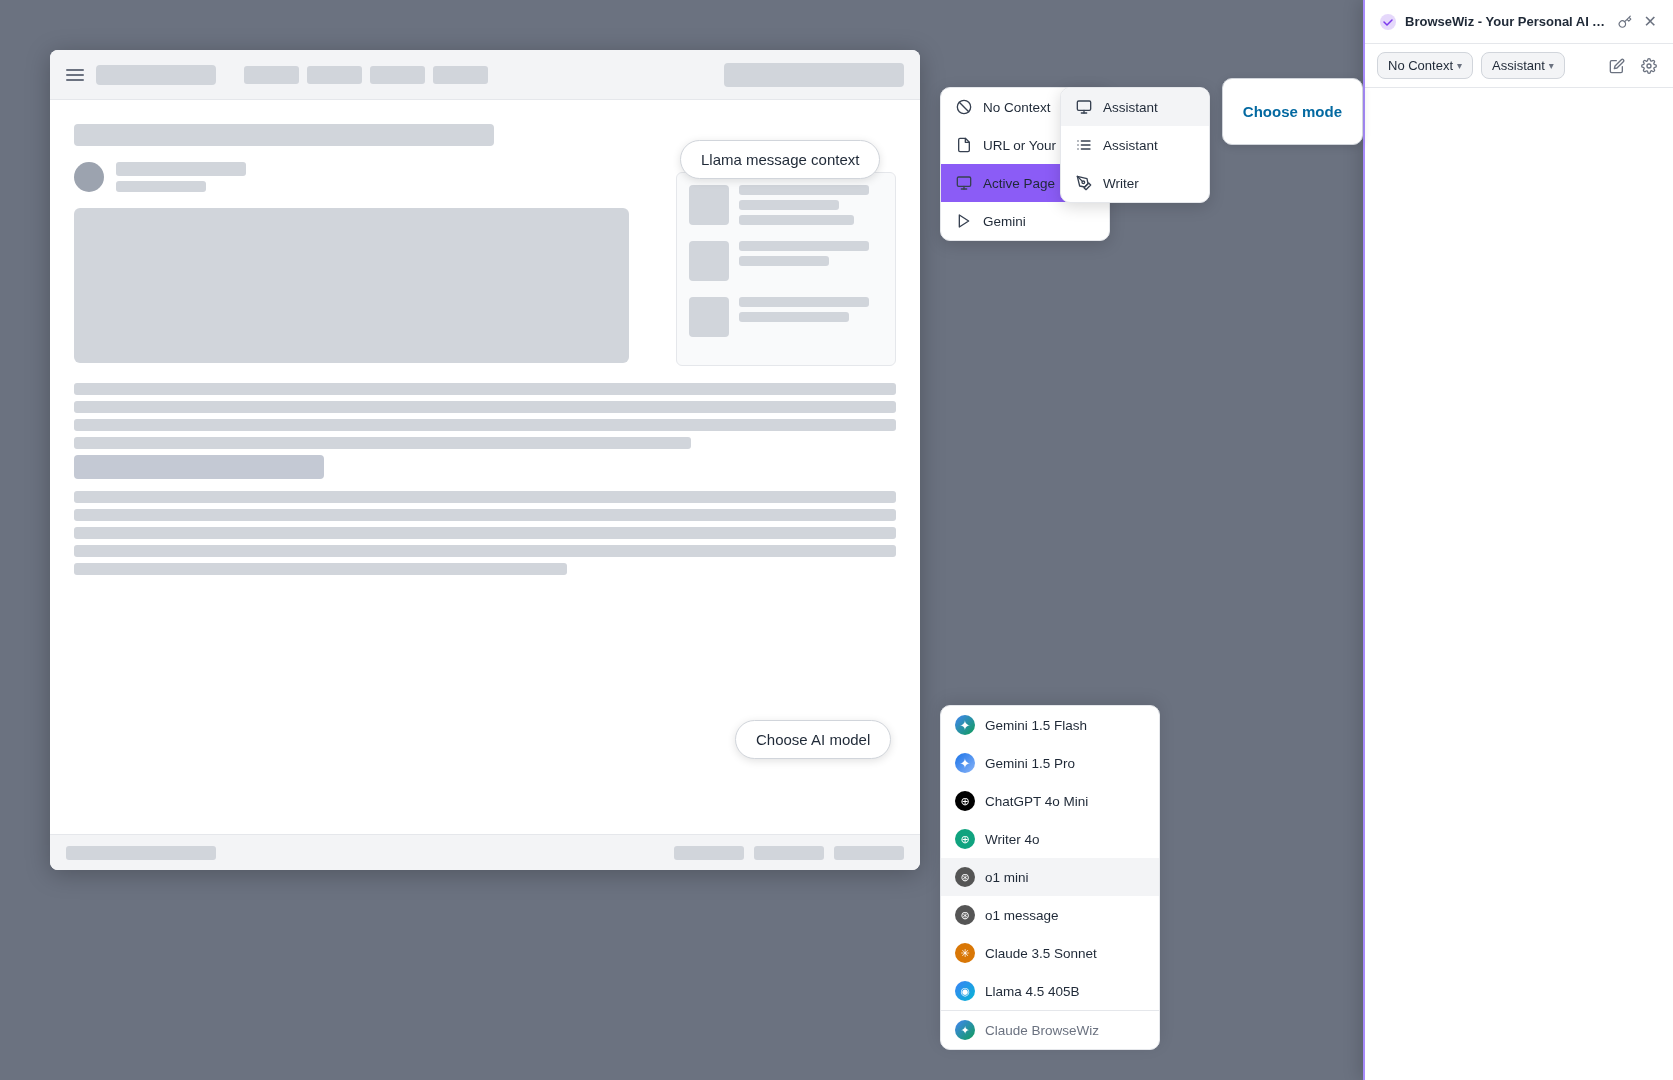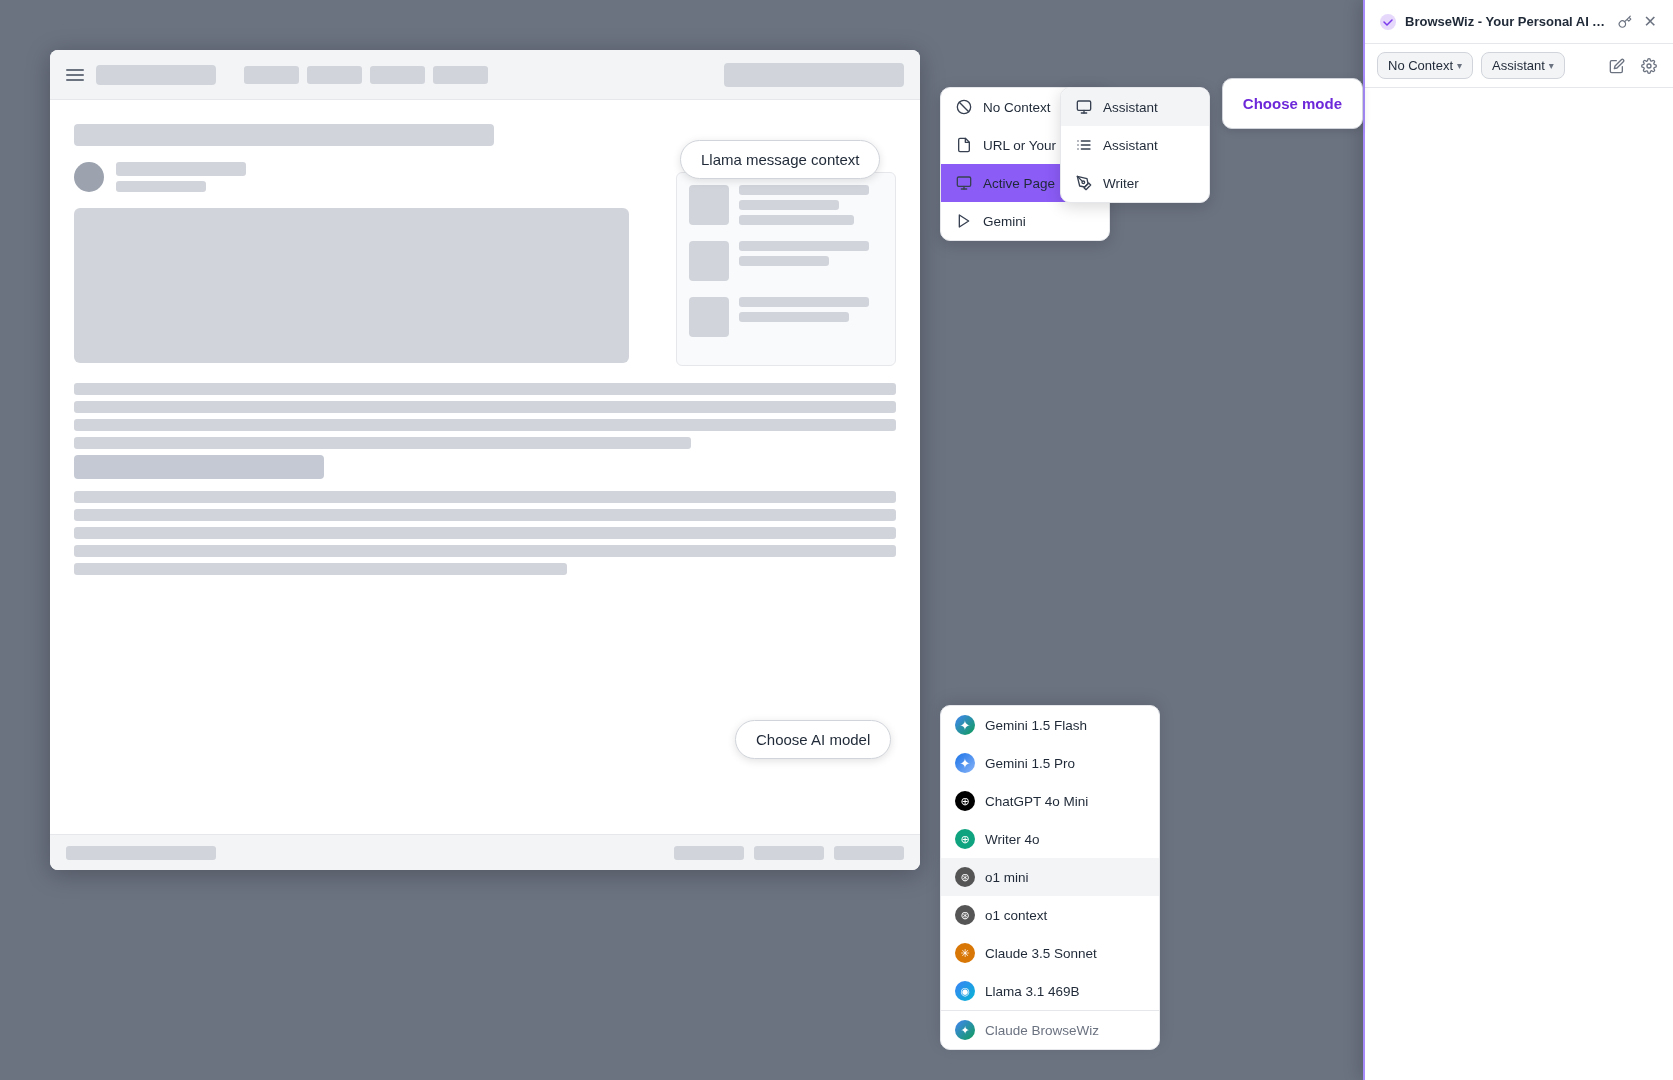--- a/index.html
+++ b/index.html
@@ -375,24 +375,24 @@
     .mode-item.active { background: #f3f4f6; }
 
     
     .choose-mode-tooltip {
       position: absolute;
       top: 78px;
       right: 310px;
       background: #ffffff;
       border: 1.5px solid #d1d5db;
       border-radius: 10px;
-      padding: 16px 20px;
+      padding: 24px 20px;
       font-size: 15px;
       font-weight: 600;
-      color: #6d28d9;
+      color: #0369a1;
       white-space: nowrap;
       box-shadow: 0 2px 8px rgba(0,0,0,0.12);
       z-index: 200;
     }
 
     
     .ai-model-list {
       position: absolute;
       bottom: 30px;
       left: 940px;
@@ -702,27 +702,27 @@
   <div class="model-item">
     <div class="model-icon openai-green" style="font-size:11px;">⊕</div>
     <span>Writer 4o</span>
   </div>
   <div class="model-item active">
     <div class="model-icon o1-icon" style="font-size:11px;">⊛</div>
     <span>o1 mini</span>
   </div>
   <div class="model-item">
     <div class="model-icon o1-icon" style="font-size:11px;">⊛</div>
-    <span>o1 context</span>
+    <span>o1 message</span>
   </div>
   <div class="model-item">
     <div class="model-icon claude-icon" style="font-size:11px;">✳</div>
     <span>Claude 3.5 Sonnet</span>
   </div>
   <div class="model-item">
     <div class="model-icon llama-icon" style="font-size:11px;">◉</div>
-    <span>Llama 3.1 469B</span>
+    <span>Llama 4.5 405B</span>
   </div>
   <div class="model-item">
     <div class="model-icon gemini-icon" style="font-size:11px;">✦</div>
     <span>Claude BrowseWiz</span>
   </div>
 </div>
 
 </body></html>

